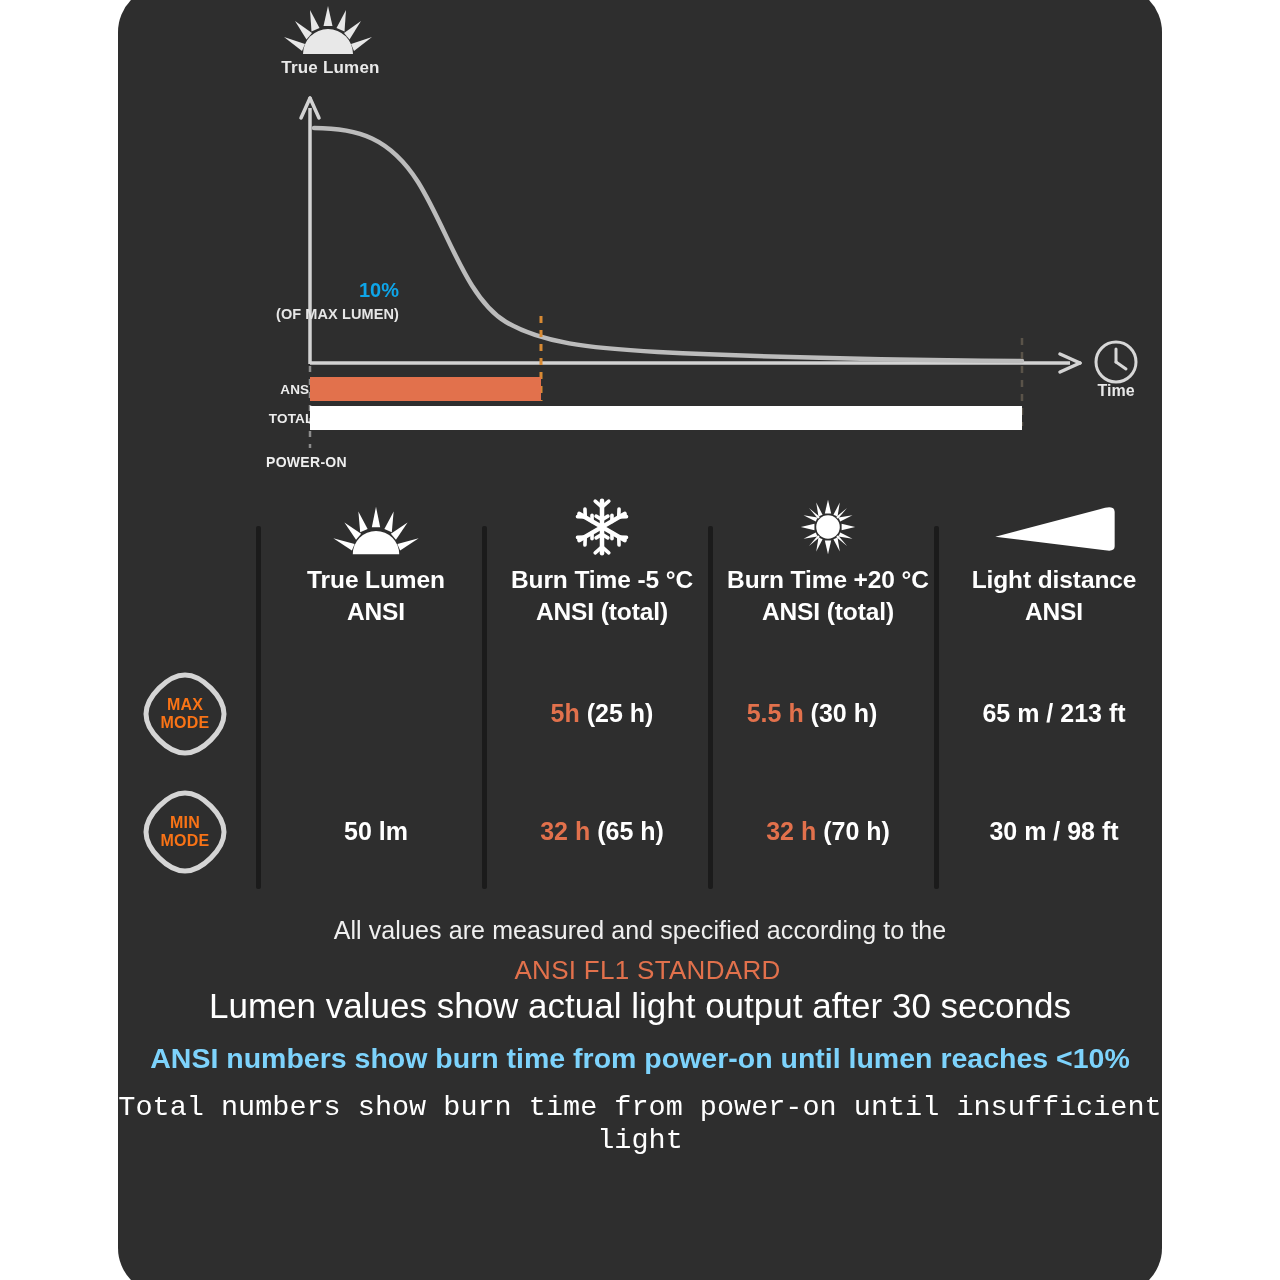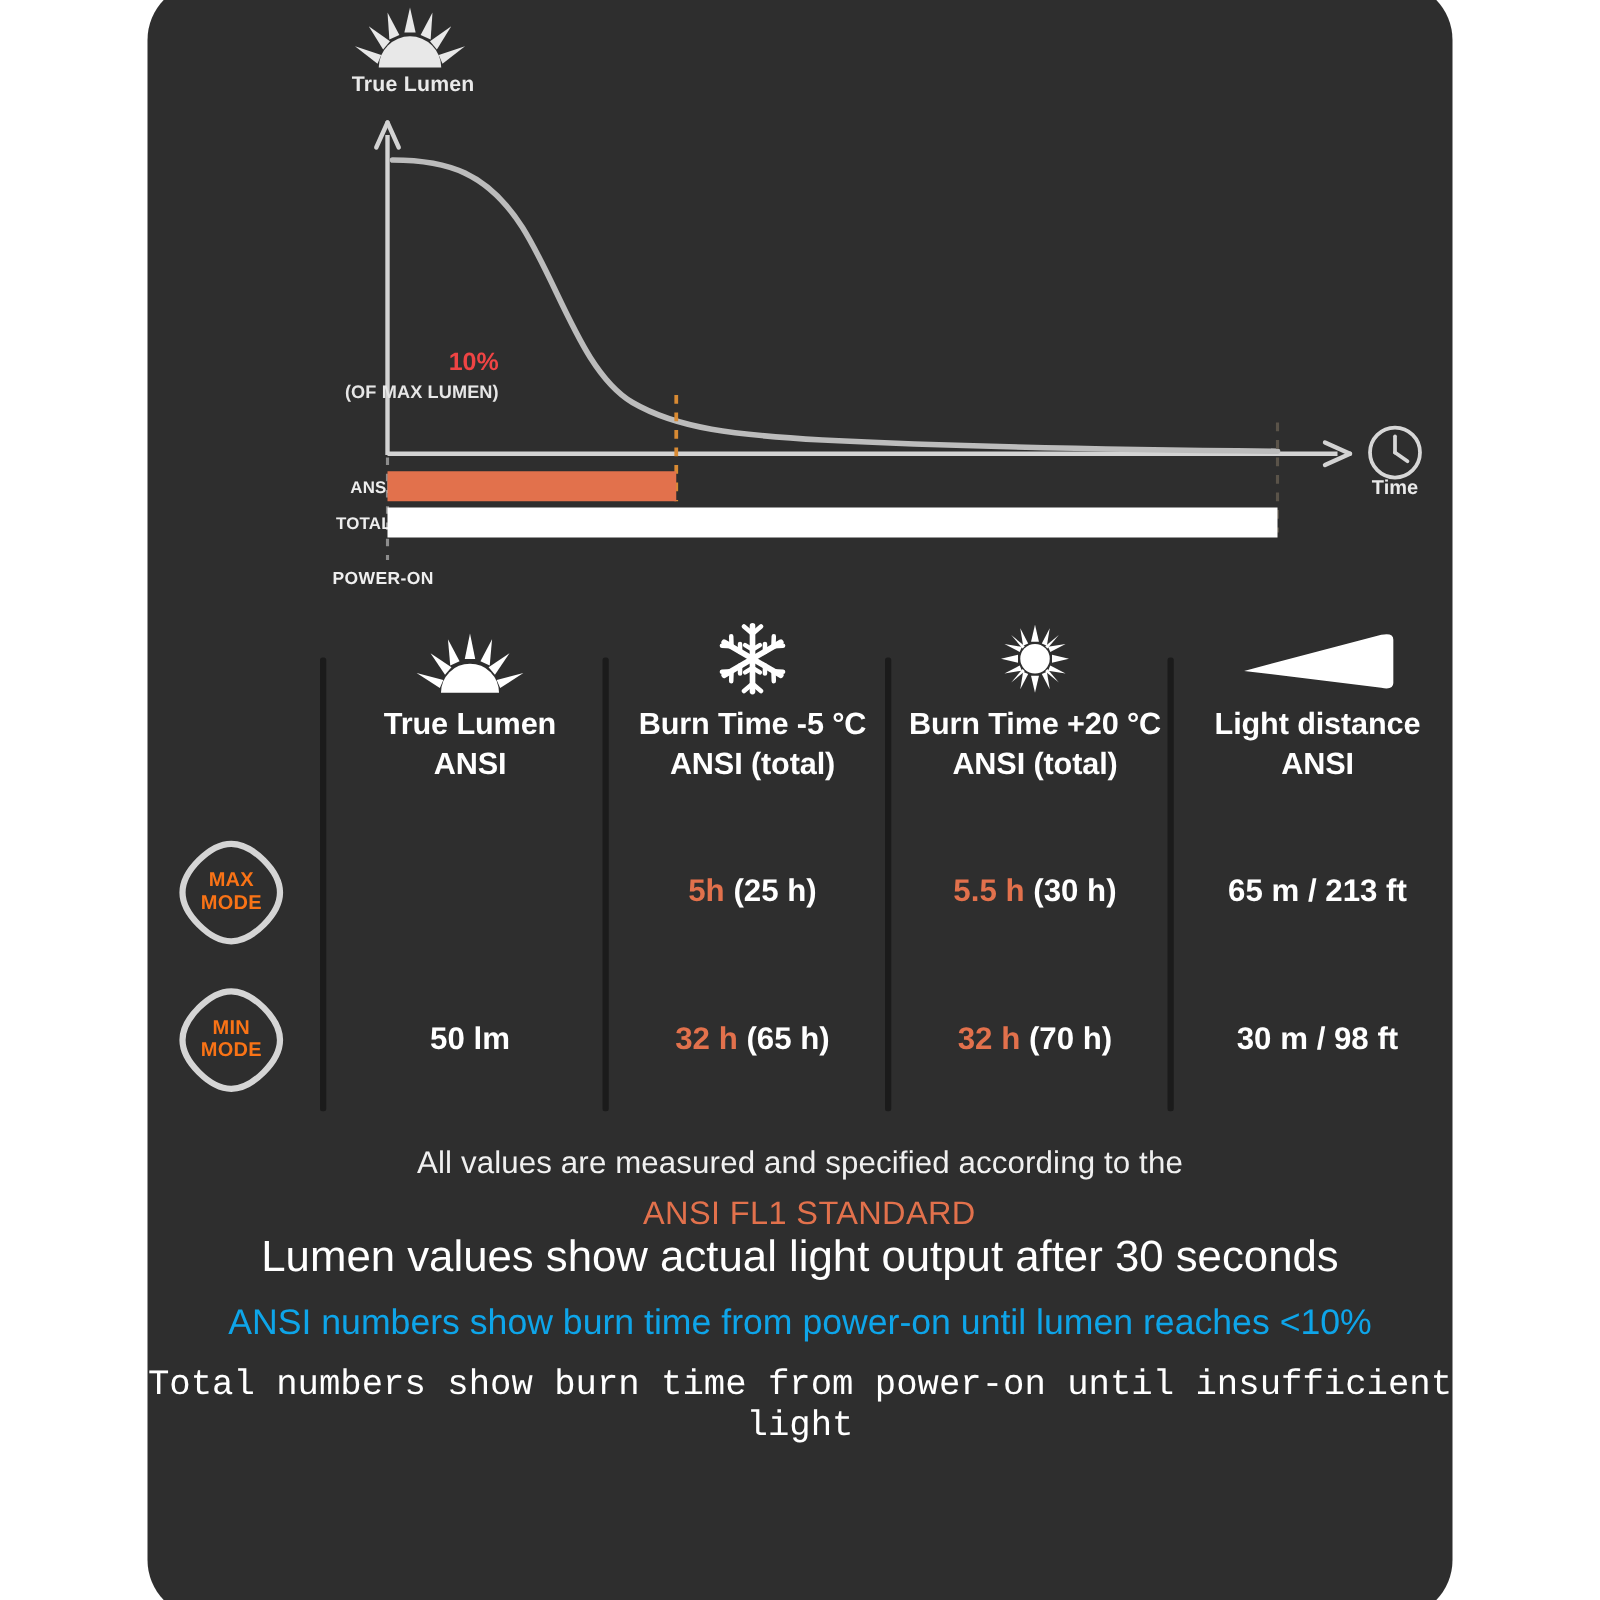--- a/index.html
+++ b/index.html
@@ -26,21 +26,21 @@
   .tl-icon{position:absolute;left:155px;top:18px;width:110px;height:52px;}
   .tl-label{
     position:absolute;left:130px;top:72px;width:165px;text-align:center;
     color:#e9e9e9;font-size:17px;font-weight:700;letter-spacing:.2px;
   }
 
   .axes{position:absolute;left:0;top:0;width:1044px;height:500px;}
 
   .pct-label{
     position:absolute;right:763px;top:293px;width:180px;text-align:right;
-    color:#ef4444;font-size:20px;font-weight:700;line-height:1.15;
+    color:#0ea5e9;font-size:20px;font-weight:700;line-height:1.15;
   }
   .pct-sub{
     position:absolute;right:763px;top:320px;width:210px;text-align:right;
     color:#e6e6e6;font-size:14.5px;font-weight:700;letter-spacing:.1px;
   }
 
   .time-icon{position:absolute;left:974px;top:352px;width:48px;height:48px;}
   .time-label{
     position:absolute;left:956px;top:396px;width:84px;text-align:center;
     color:#e9e9e9;font-size:16px;font-weight:700;
@@ -87,21 +87,21 @@
     position:absolute;width:226px;text-align:center;
     color:#ffffff;font-size:25px;font-weight:700;white-space:nowrap;
   }
   .cell .hl{color:#e2714c;}
 
   
   .footer{position:absolute;left:0;top:930px;width:1044px;text-align:center;}
   .f1{color:#f0f0f0;font-size:25px;font-weight:400;letter-spacing:.1px;}
   .f2{color:#e2714c;font-size:26px;font-weight:400;margin-top:10px;letter-spacing:.3px;padding-left:15px;}
   .f3{color:#ffffff;font-size:35px;font-weight:400;letter-spacing:0;}
-  .f4{color:#0ea5e9;font-size:28.5px;font-weight:400;margin-top:16px;}
+  .f4{color:#7dd3fc;font-size:28.5px;font-weight:700;margin-top:16px;}
   .f5{color:#ffffff;font-size:28.5px;font-weight:400;margin-top:16px;font-family:Liberation Mono, monospace;}
 </style>
 </head>
 <body>
 
 <div id="stage">
   <div class="card">
 
     <div class="chart">
 
@@ -277,21 +277,21 @@
         <svg viewBox="0 0 86 86" width="86" height="86">
           <path d="M43 4 C60 4, 82 26, 82 43 C82 60, 60 82, 43 82 C26 82, 4 60, 4 43 C4 26, 26 4, 43 4 Z" fill="none" stroke="#d5d5d5" stroke-width="5"></path>
         </svg>
         <div class="mode-text">
           <div>MIN</div>
           <div>MODE</div>
         </div>
       </div>
 
       <div class="cell" style="left:371px;top:213px"><span class="hl">5h</span><span> (25 h)</span></div>
-      <div class="cell" style="left:597px;top:213px"><span class="hl">5.5 h</span><span> (30 h)</span></div>
+      <div class="cell" style="left:581px;top:213px"><span class="hl">5.5 h</span><span> (30 h)</span></div>
       <div class="cell" style="left:823px;top:213px"><span class="hl"></span><span>65 m / 213 ft</span></div>
 
       <div class="cell" style="left:145px;top:331px"><span class="hl"></span><span>50 lm</span></div>
       <div class="cell" style="left:371px;top:331px"><span class="hl">32 h</span><span> (65 h)</span></div>
       <div class="cell" style="left:597px;top:331px"><span class="hl">32 h</span><span> (70 h)</span></div>
       <div class="cell" style="left:823px;top:331px"><span class="hl"></span><span>30 m / 98 ft</span></div>
     </div>
 
     <div class="footer">
       <div class="f1">All values are measured and specified according to the</div>

